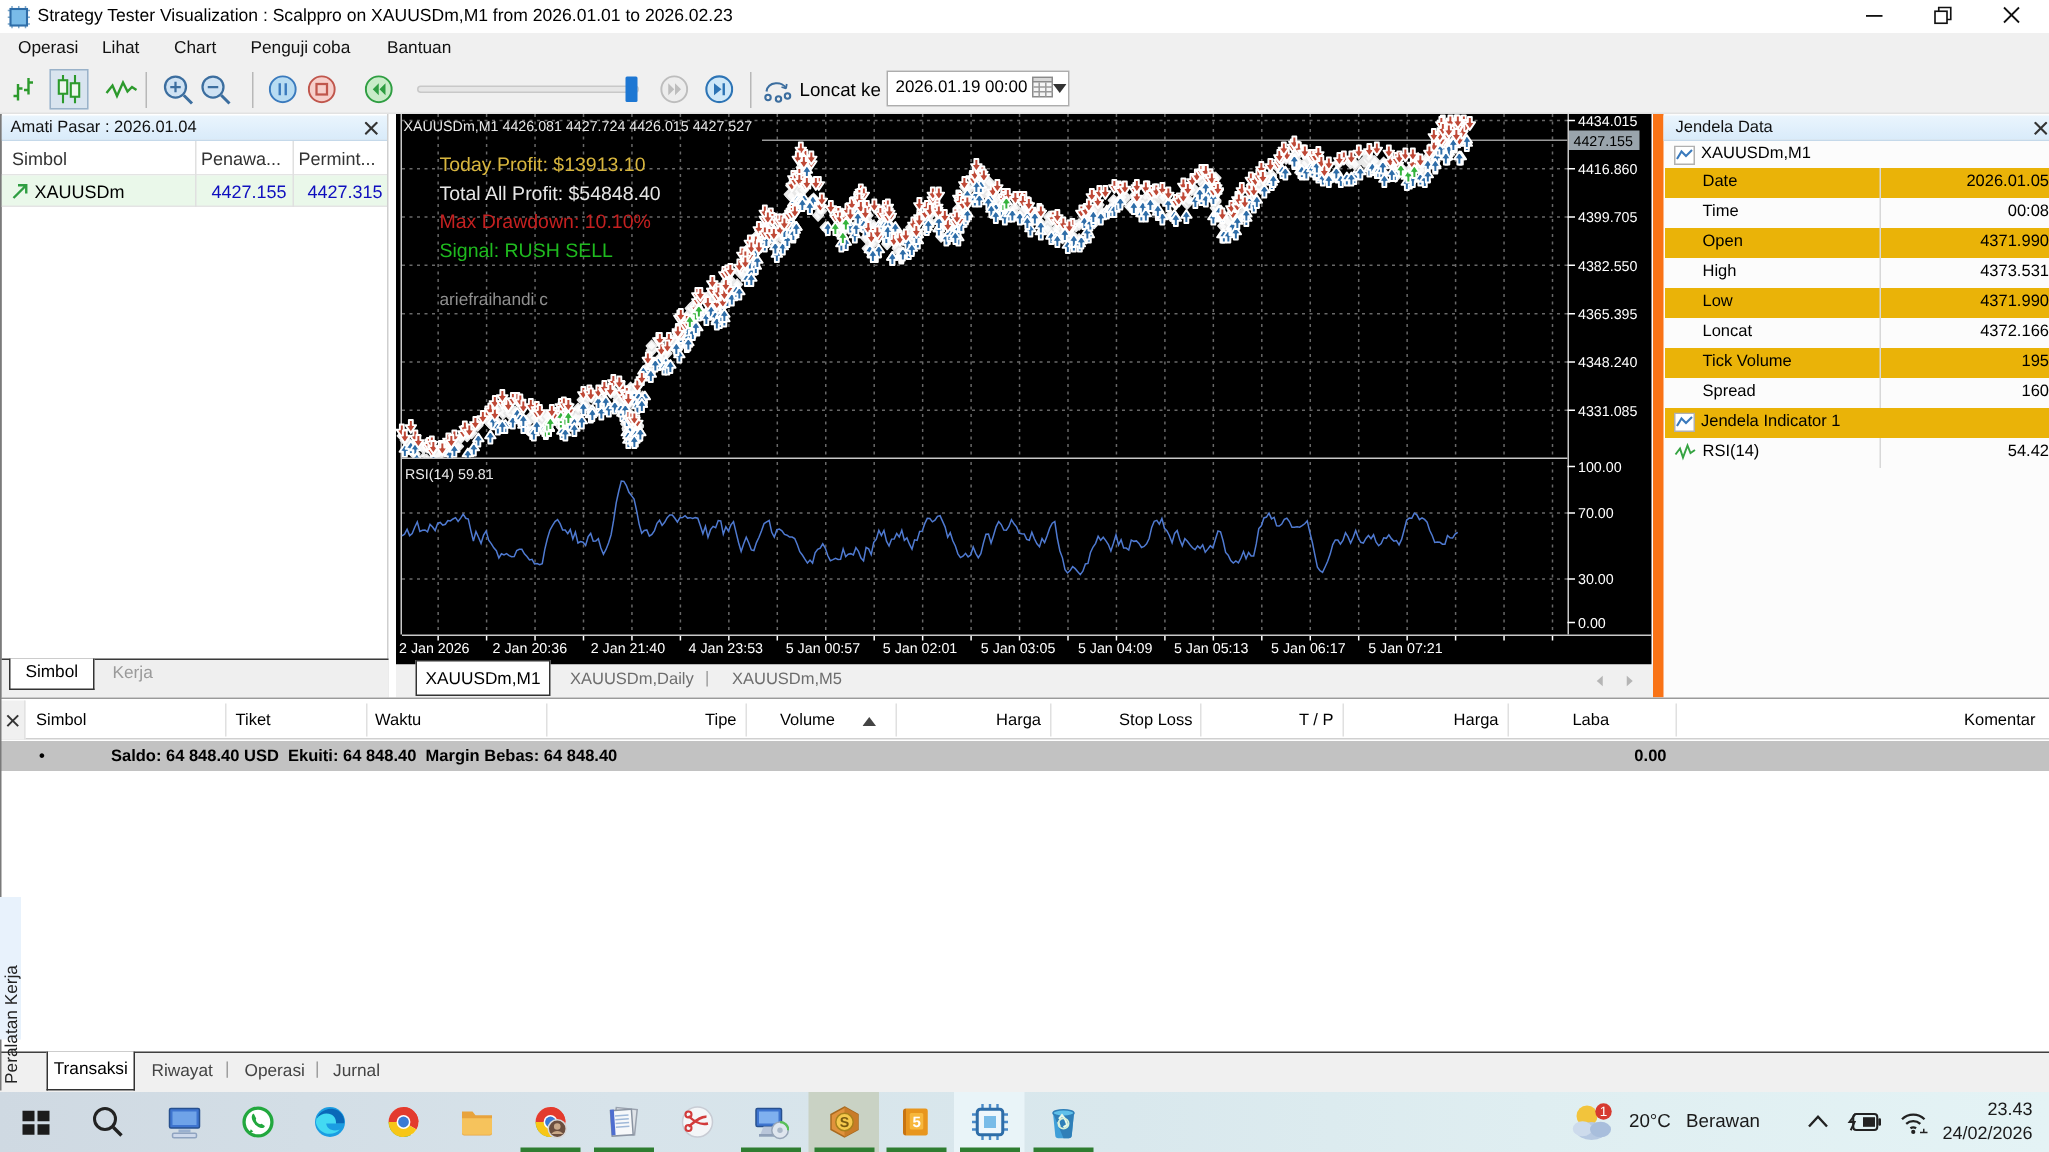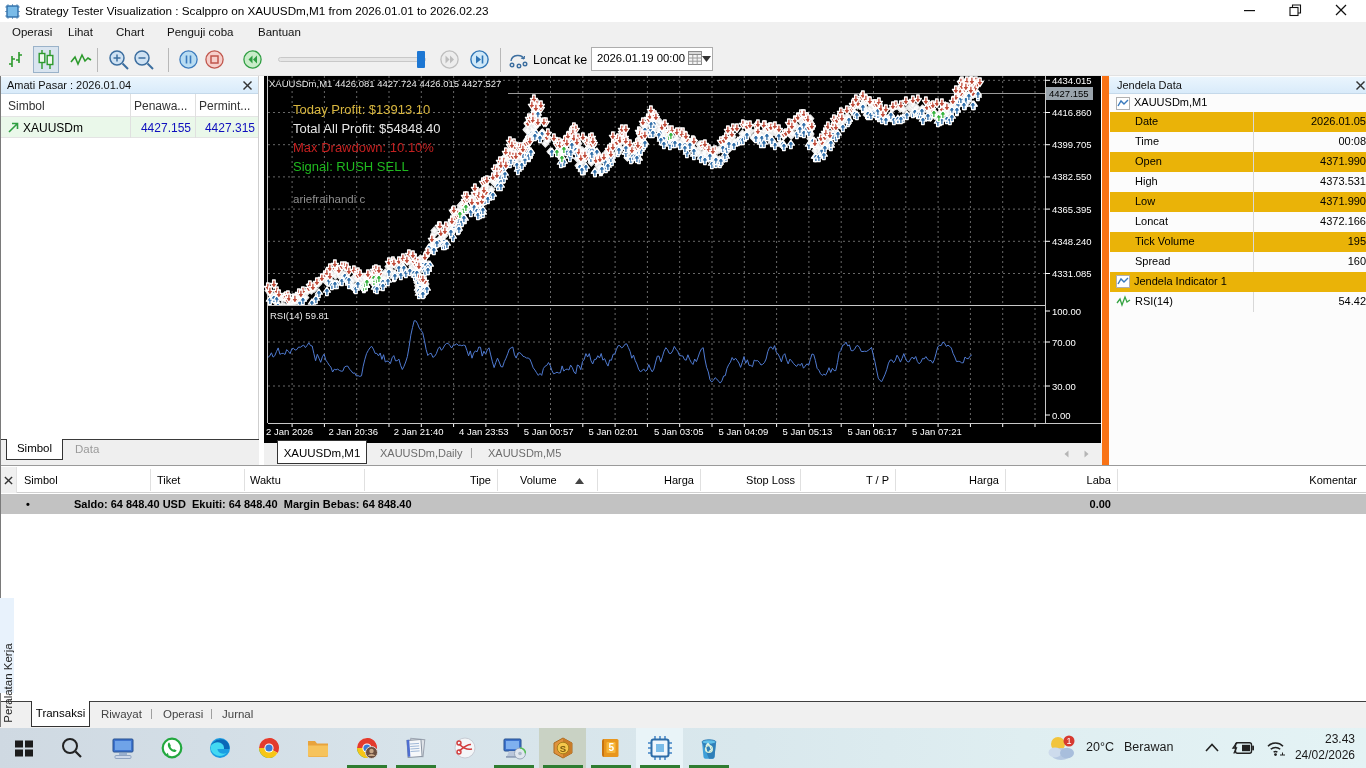--- a/index.html
+++ b/index.html
@@ -187,21 +187,21 @@
         <path d="M1,10 L9,2 M4,1.5 h5.5 v5.5"></path>
       </svg>
    <span class="px" style="left:22px;top:4px;color:#000">XAUUSDm</span>
    <span class="px" style="left:131px;top:4px;width:59px;text-align:right;color:#0f0fbe">4427.155</span>
    <span class="px" style="left:196px;top:4px;width:58px;text-align:right;color:#0f0fbe">4427.315</span>
  </div>
  <div class="abs" style="left:129px;top:18px;width:1px;height:44px;background:#e0e0e0"></div>
  <div class="abs" style="left:194px;top:18px;width:1px;height:44px;background:#e0e0e0"></div>
  <div class="abs" id="mwtab">
    <div class="tab" style="left:5px;top:-1px;width:57px;height:21px;font-size:11.5px;padding-top:3px;border-color:#333">Simbol</div>
-   <span style="position:absolute;left:74px;top:3px;font-size:11.5px;color:#9a9a9a">Data</span>
+   <span style="position:absolute;left:74px;top:3px;font-size:11.5px;color:#9a9a9a">Kerja</span>
  </div>
 </div>
 
 <svg id="chart" width="837" height="367" viewBox="0 0 837 367" font-family="Liberation Sans, sans-serif" style="position:absolute;left:264px;top:76px;background:#000">
     <defs>
       <path id="ad" d="M1.4,3.4 L3.6,3.4 L3.6,0 L6.2,0 L6.2,3.4 L8.4,3.4 L4.9,8.6 Z" fill="#bf4937"></path>
       <path id="au" d="M4.9,0 L8.4,5.2 L6.2,5.2 L6.2,8.6 L3.6,8.6 L3.6,5.2 L1.4,5.2 Z" fill="#2e6da8"></path>
       <path id="ag" d="M4.9,0 L8.4,5.2 L6.2,5.2 L6.2,8.6 L3.6,8.6 L3.6,5.2 L1.4,5.2 Z" fill="#35b33c"></path>
       <path id="wd" d="M3.4,0 L6.8,3.6 L3.4,7.2 L0,3.6 Z" fill="#fafafa"></path>
       <clipPath id="mp">
@@ -1596,21 +1596,21 @@
         <line x1="9" y1="1" x2="1" y2="9"></line>
       </svg>
   <span class="c" style="left:24px">Simbol</span>
       <span class="c" style="left:157px">Tiket</span>
       <span class="c" style="left:250px;width:107px;display:inline-block;position:absolute">Waktu</span>
       <span class="c" style="left:390px;width:101px;text-align:right;display:inline-block;position:absolute">Tipe</span>
       <span class="c" style="left:600px;width:94px;text-align:right;display:inline-block;position:absolute">Harga</span>
       <span class="c" style="left:700px;width:95px;text-align:right;display:inline-block;position:absolute">Stop Loss</span>
       <span class="c" style="left:800px;width:89px;text-align:right;display:inline-block;position:absolute">T / P</span>
       <span class="c" style="left:900px;width:99px;text-align:right;display:inline-block;position:absolute">Harga</span>
-      <span class="c" style="left:1010px;width:101px;text-align:right;display:inline-block;position:absolute">Laba</span>
+      <span class="c" style="left:1010px;width:101px;text-align:center;display:inline-block;position:absolute">Laba</span>
       <span class="c" style="left:1150px;width:207px;text-align:right;display:inline-block;position:absolute">Komentar</span>
       <span class="c" style="left:520px">Volume</span>
       <svg style="position:absolute;left:575px;top:11px" width="9" height="6" viewBox="0 0 9 6">
         <path d="M4.5,0 L9,6 L0,6Z" fill="#444"></path>
       </svg>
       <span class="s" style="left:150px"></span>
       <span class="s" style="left:244px"></span>
       <span class="s" style="left:364px"></span>
       <span class="s" style="left:497px"></span>
       <span class="s" style="left:597px"></span>

